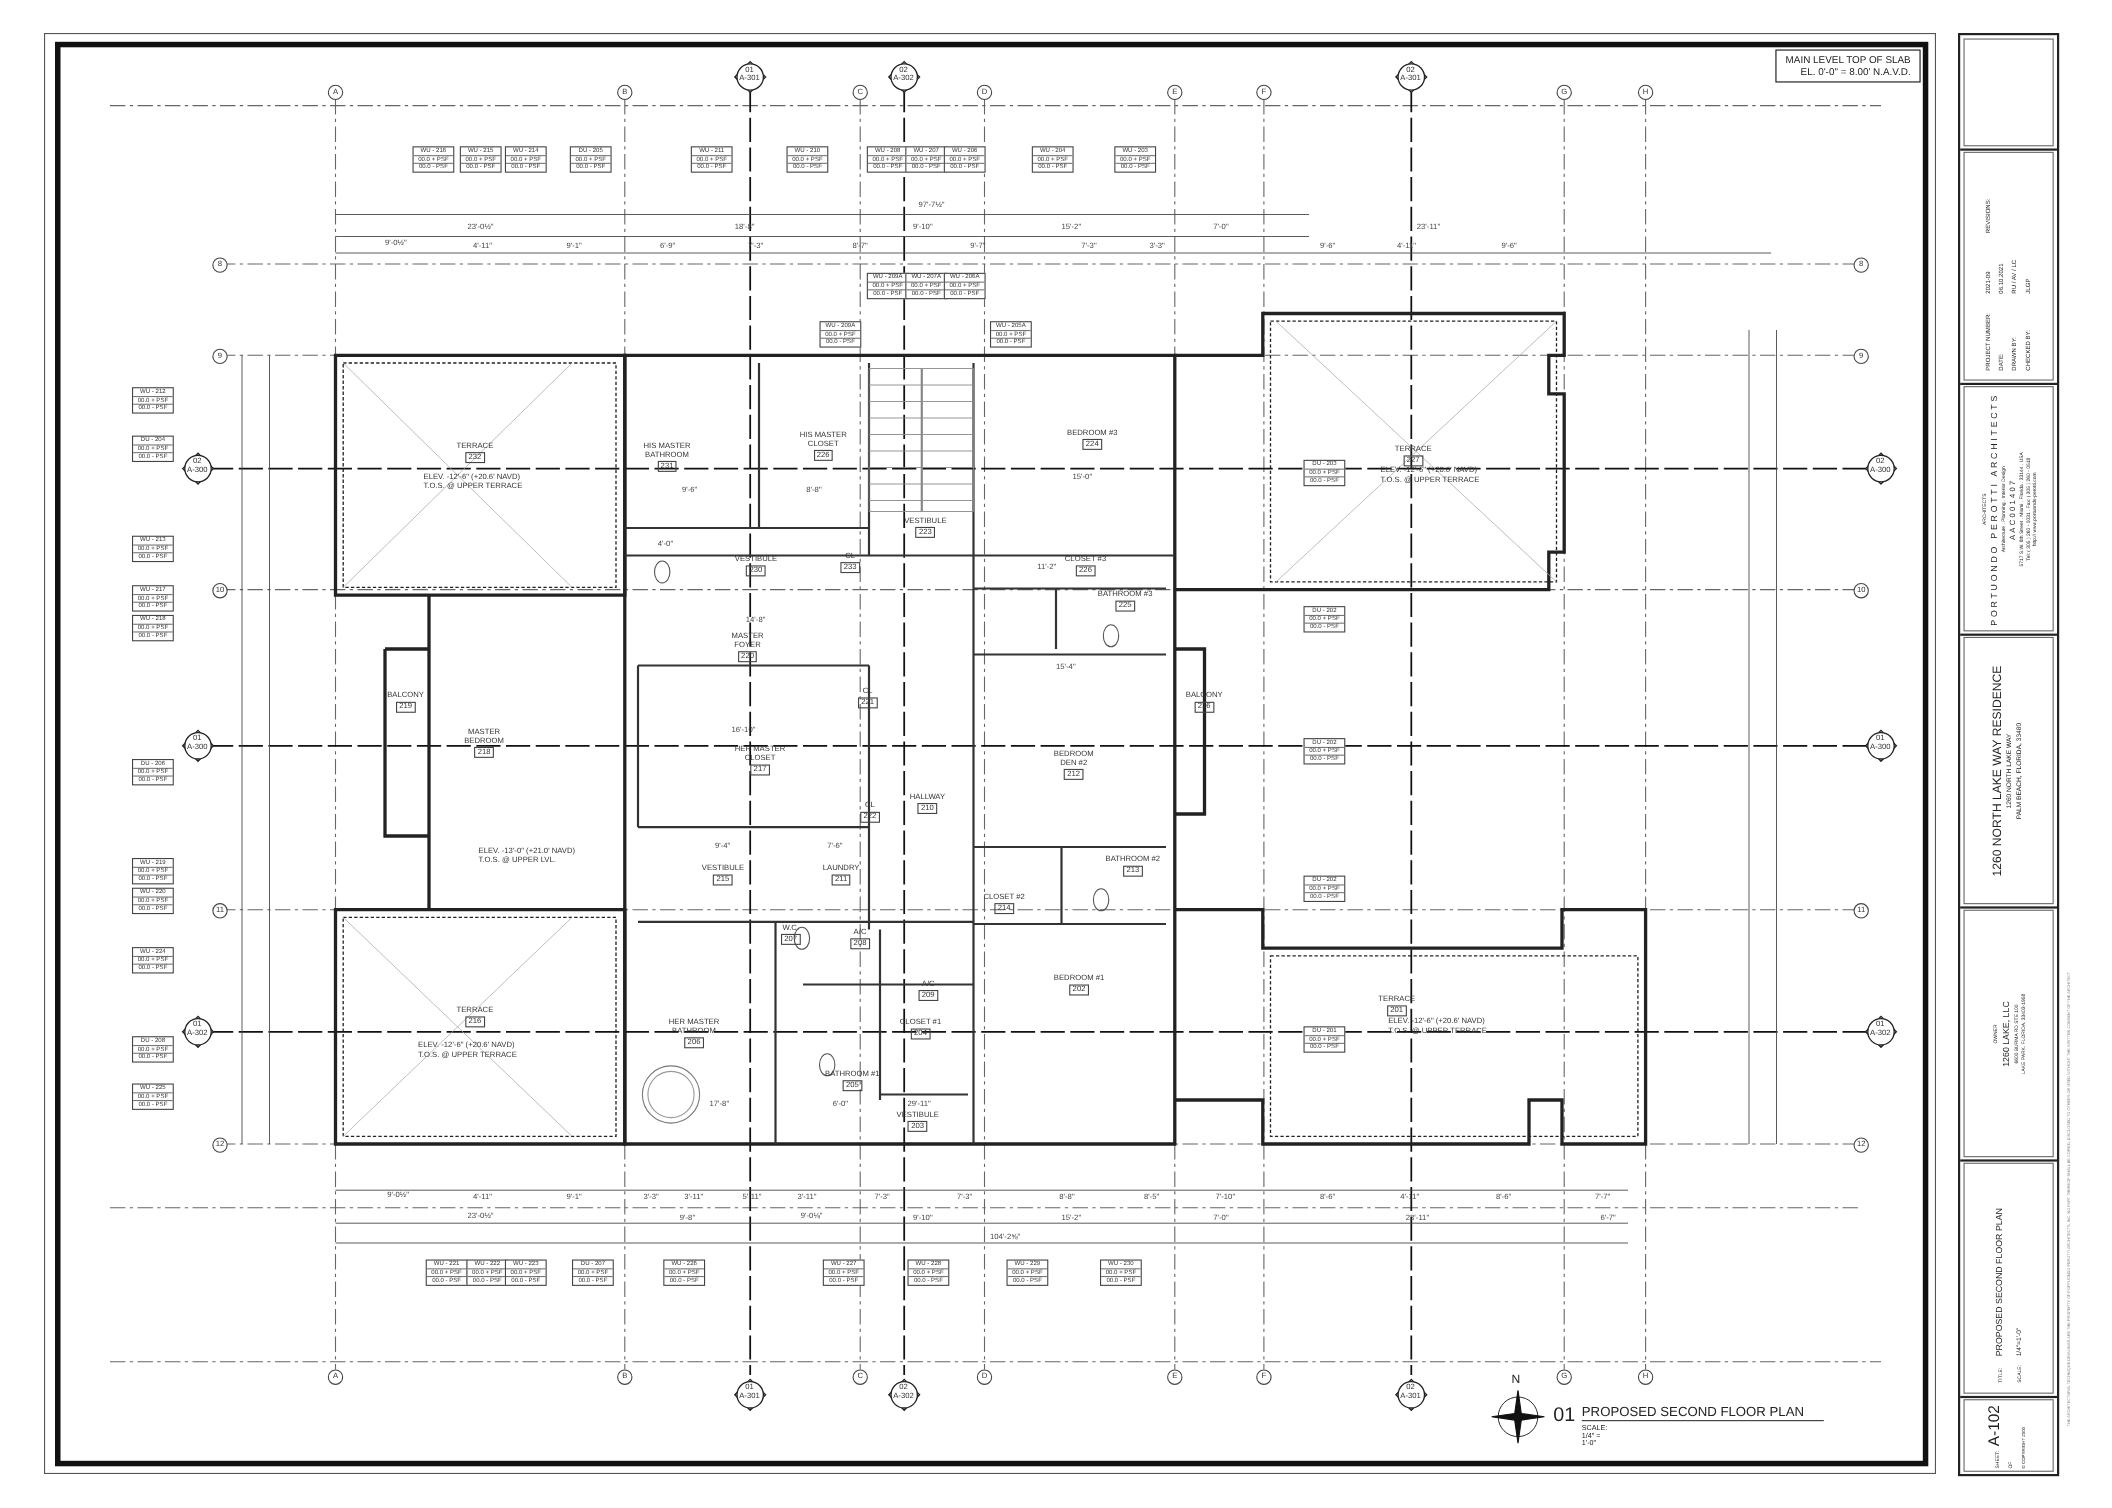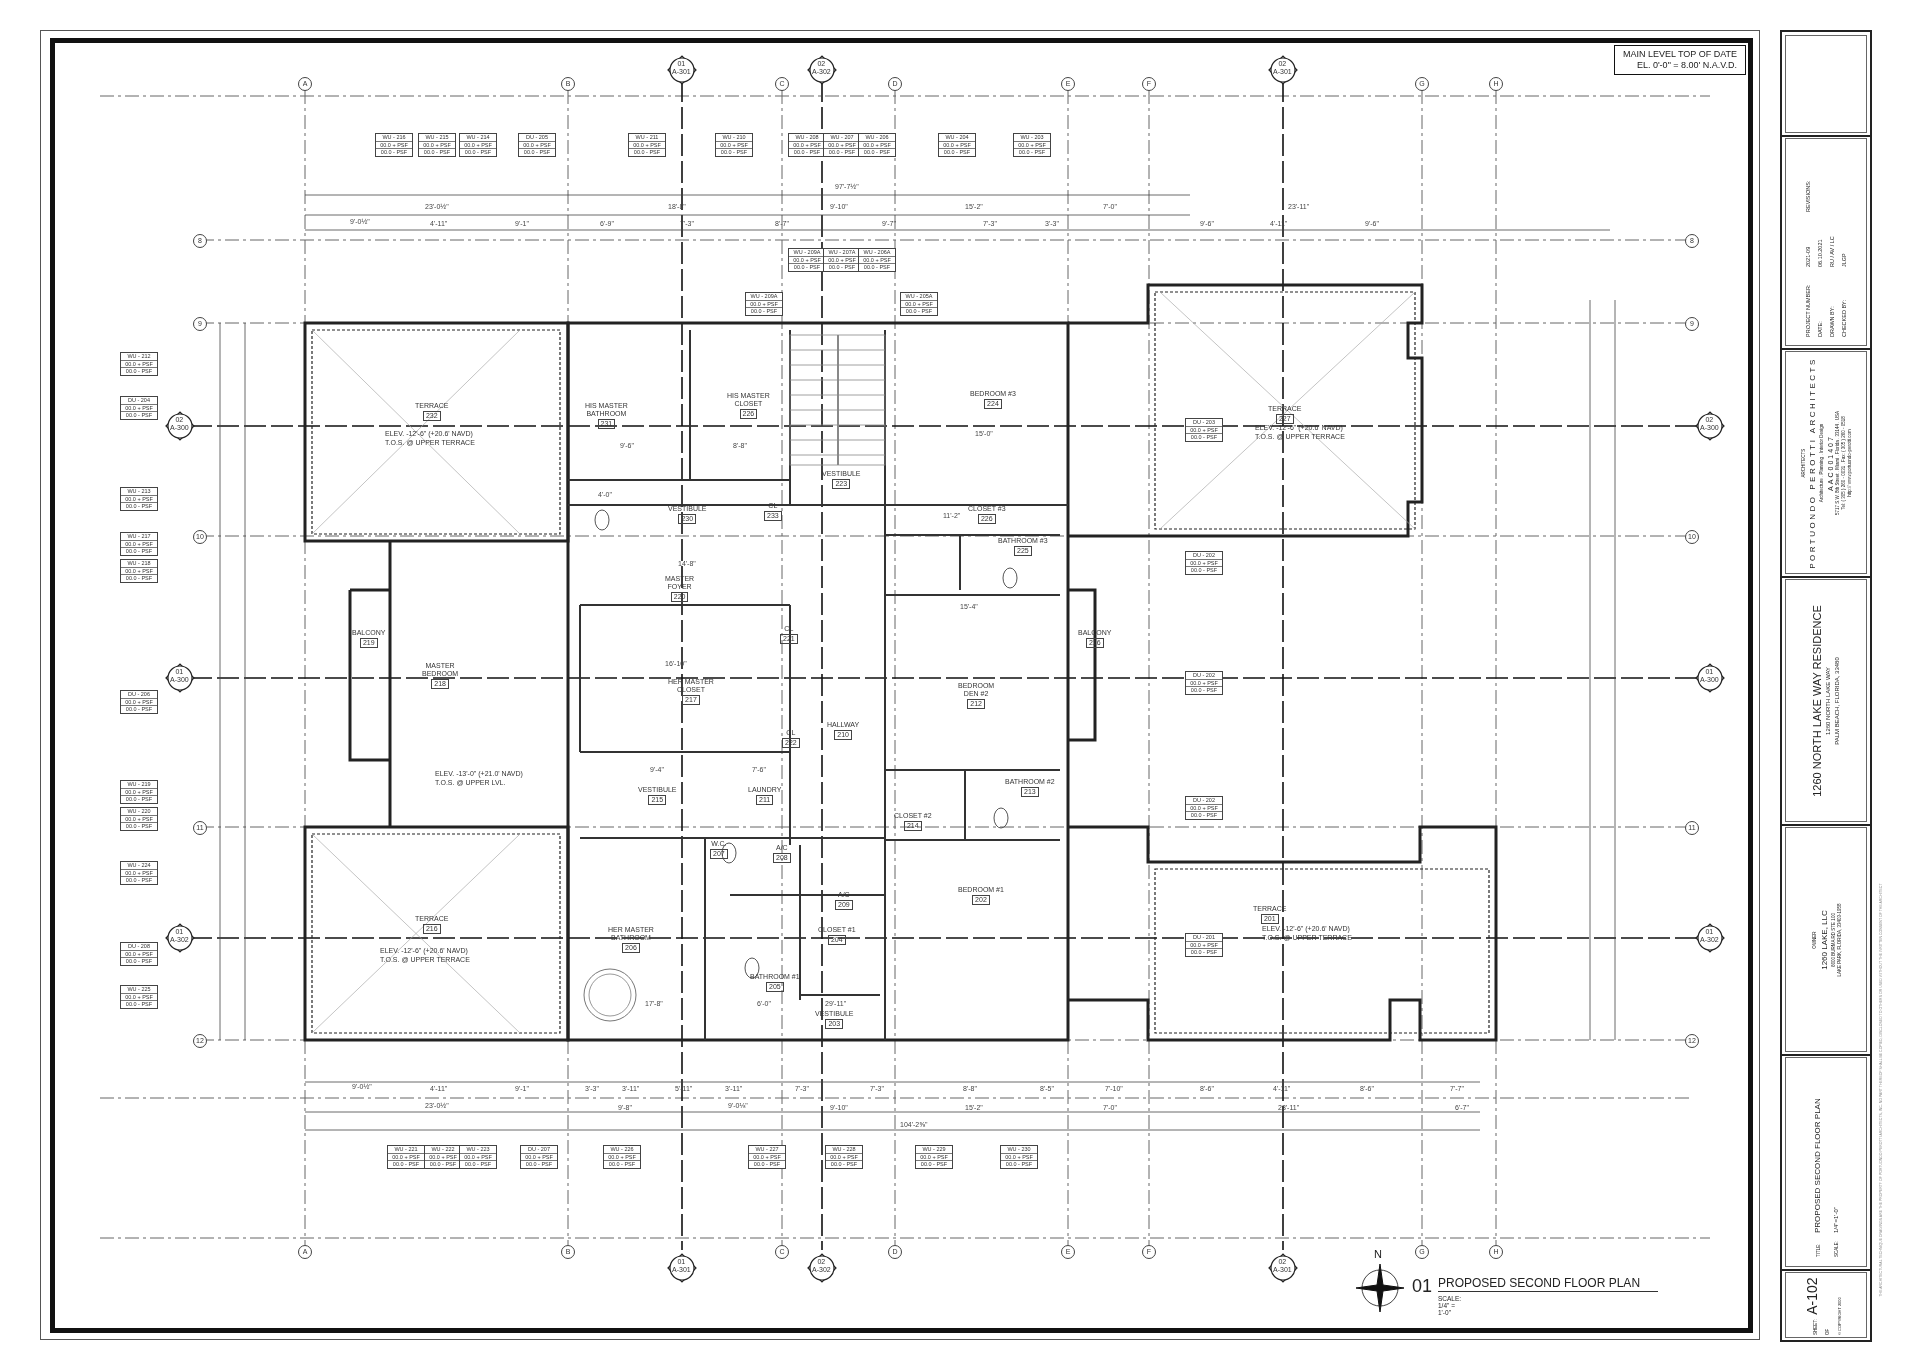--- a/index.html
+++ b/index.html
@@ -29,21 +29,21 @@
   .tb-sep{position:absolute;left:0;width:88px;height:2px;background:#222;}
   .copy-strip{position:absolute;left:1876px;top:850px;width:10px;height:480px;}
   .copy-strip span{position:absolute;left:50%;top:50%;transform:translate(-50%,-50%) rotate(-90deg);white-space:nowrap;font-size:3.5px;color:#888;}
 </style>
 </head>
 <body>
 
 <div class="outer-frame"></div>
 <div class="sheet">
   <div class="slab-note">
-    <div>MAIN LEVEL TOP OF DATE</div>
+    <div>MAIN LEVEL TOP OF SLAB</div>
     <div>EL. 0'-0" = 8.00' N.A.V.D.</div>
   </div>
 </div>
 
 <svg class="plan" width="1780" height="1371">
   <g stroke="#555" stroke-width="1" fill="none">
 
     <g stroke-dasharray="14,4,3,4" stroke="#666">
       <line x1="305" y1="90" x2="305" y2="1245"></line>
       <line x1="568" y1="90" x2="568" y2="1245"></line>

